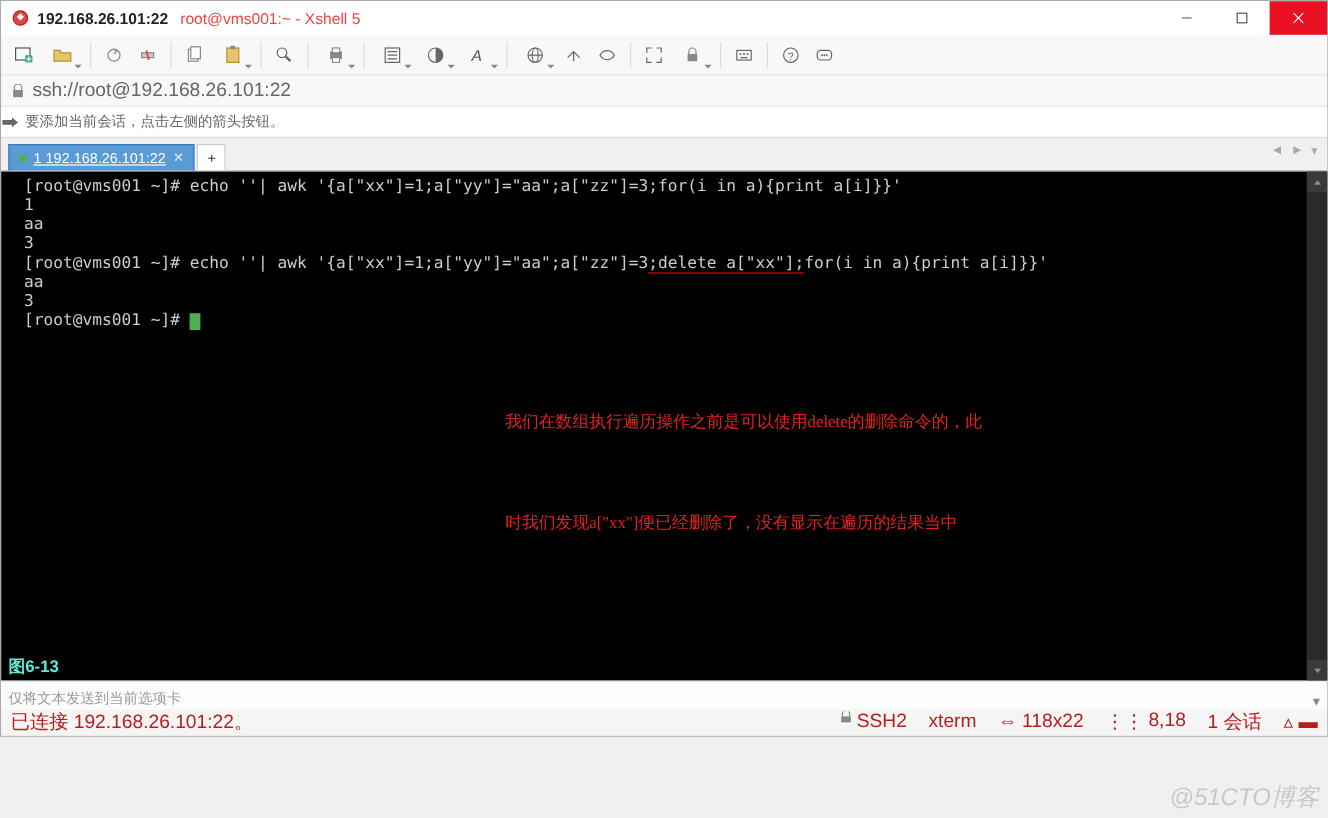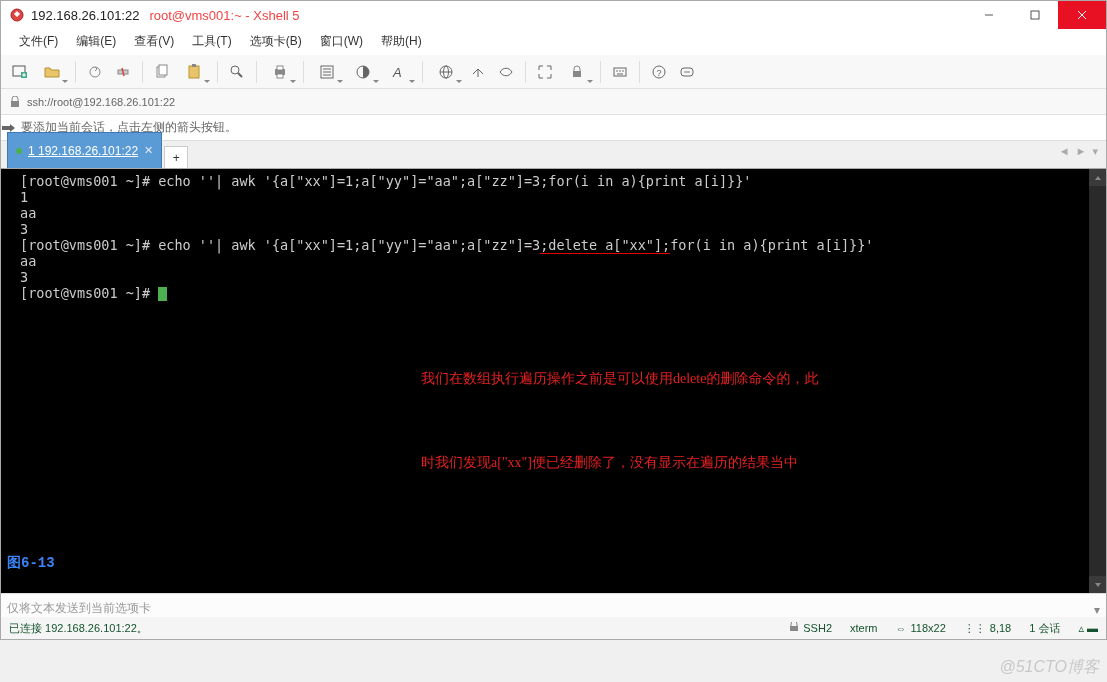--- a/index.html
+++ b/index.html
@@ -1,62 +1,62 @@
 <!DOCTYPE html>
 <html><head>
 <meta charset="utf-8">
 <style>
 *{margin:0;padding:0;box-sizing:border-box}
 body{font-family:"Microsoft YaHei",Tahoma,sans-serif;font-size:12px;background:#f0f0f0;color:#333;width:1107px;height:682px;overflow:hidden;position:relative}
 .window{background:#fff;border:1px solid #aaa}
 .titlebar{height:28px;display:flex;align-items:center;background:#fff;padding:0 0 0 8px}
 .titlebar .icon{width:16px;height:16px;margin-right:6px}
-.titlebar .ip{font-weight:normal;color:#222;font-size:13px}
+.titlebar .ip{font-weight:bold;color:#222;font-size:13px}
 .titlebar .subtitle{color:#ef4444;margin-left:10px;font-size:13px}
 .titlebar .winbtns{margin-left:auto;display:flex}
 .winbtn{width:46px;height:28px;display:flex;align-items:center;justify-content:center;cursor:pointer}
 .winbtn.close{background:#e81123;color:#fff;width:48px}
 .winbtn svg{stroke:#555;stroke-width:1}
 .winbtn.close svg{stroke:#fff}
 .menubar{height:26px;display:flex;align-items:center;padding:0 10px;gap:2px;border-bottom:1px solid transparent}
 .menu-item{padding:3px 8px;cursor:pointer;font-size:12px}
 .toolbar{height:34px;display:flex;align-items:center;padding:0 6px;gap:2px;background:#f8f8f8;border-bottom:1px solid #e0e0e0}
 .tbtn{width:26px;height:26px;display:flex;align-items:center;justify-content:center;cursor:pointer;position:relative}
 .tbtn.wide{width:34px}
 .tbtn svg{width:16px;height:16px}
 .tsep{width:1px;height:22px;background:#ddd;margin:0 4px}
 .drop-arrow{position:absolute;right:1px;bottom:2px;width:0;height:0;border-left:3px solid transparent;border-right:3px solid transparent;border-top:3px solid #888}
 .addrbar{height:26px;display:flex;align-items:center;padding:0 8px;background:#f8f8f8;border-bottom:1px solid #e0e0e0;gap:6px}
 .addrbar .lock{width:12px;height:12px}
-.addrbar .url{color:#666;font-size:11px}
+.addrbar .url{color:#666;font-size:16px}
 .hintbar{height:26px;display:flex;align-items:center;padding:0 0;gap:6px;background:#fff;border-bottom:1px solid #ddd}
 .hintbar .arrow{width:14px;height:14px}
 .hintbar .txt{color:#666;font-size:12px}
 .tabbar{height:28px;display:flex;align-items:flex-end;padding:0 6px;background:#f0f0f0;border-bottom:1px solid #aaa;position:relative}
-.tab{height:36px;display:flex;align-items:center;padding:0 8px;background:#5b9bd5;color:#fff;border:1px solid #3a7ab5;border-bottom:none;font-size:12px;gap:6px;cursor:pointer}
+.tab{height:22px;display:flex;align-items:center;padding:0 8px;background:#5b9bd5;color:#fff;border:1px solid #3a7ab5;border-bottom:none;font-size:12px;gap:6px;cursor:pointer}
 .tab .dot{width:6px;height:6px;border-radius:50%;background:#4caf50}
 .tab .lbl{text-decoration:underline}
 .tab .x{font-size:11px;cursor:pointer;opacity:.8}
 .addtab{width:24px;height:22px;display:flex;align-items:center;justify-content:center;background:#fff;border:1px solid #ccc;border-bottom:none;margin-left:2px;cursor:pointer}
 .tabnav{position:absolute;right:6px;top:4px;display:flex;gap:2px}
 .tabnav span{color:#aaa;font-size:11px;cursor:pointer;padding:0 2px}
 .terminal{background:#000;color:#ccc;font-family:Consolas,monospace;font-size:13.5px;line-height:16px;height:424px;padding:4px 19px;overflow:hidden;position:relative;white-space:pre}
 .terminal .prompt{color:#ccc}
 .terminal .underline{color:#ccc;border-bottom:1.5px solid #e60000;padding-bottom:0}
 .terminal .cursor{display:inline-block;width:9px;height:14px;background:#4caf50;vertical-align:text-bottom}
 .terminal .anno{position:absolute;color:#e62020;font-family:"Microsoft YaHei";font-size:14px;font-weight:normal;line-height:28px}
-.terminal .figlabel{position:absolute;bottom:22px;left:6px;color:#3b82f6;font-family:Liberation Mono, monospace;font-size:14px;font-weight:bold}
-.watermark{position:absolute;right:8px;bottom:4px;color:#bbb;font-size:16px;font-style:italic;opacity:.75}
+.terminal .figlabel{position:absolute;bottom:4px;left:6px;color:#5eead4;font-family:Liberation Sans, sans-serif;font-size:14px;font-weight:bold}
+.watermark{position:absolute;right:8px;bottom:4px;color:#bbb;font-size:20px;font-style:italic;opacity:.75}
 .scrollbar-v{position:absolute;right:0;top:0;width:17px;height:100%;background:#2a2a2a;display:flex;flex-direction:column}
 .scrollbar-v .arrow{height:17px;display:flex;align-items:center;justify-content:center;background:#3a3a3a;cursor:pointer}
 .scrollbar-v .track{flex:1;background:#2a2a2a}
 .scrollbar-v .arrow svg{width:8px;height:8px}
 .sendbar{height:24px;display:flex;align-items:flex-end;padding:0 6px;font-size:12px;color:#999;background:#fcfcfc;border-top:1px solid #ddd;gap:6px}
 .sendbar .arrow{margin-left:auto;color:#888;cursor:pointer}
-.statusbar{height:22px;display:flex;align-items:center;padding:0 8px;background:#f5f5f5;font-size:11px;color:#14532d;gap:18px}
+.statusbar{height:22px;display:flex;align-items:center;padding:0 8px;background:#f5f5f5;font-size:16px;color:#b91c1c;gap:18px}
 .statusbar .seg{display:flex;align-items:flex-start;gap:4px}
 .statusbar .left{flex:1}
 </style>
 </head>
 <body>
 
 <div class="window">
 
   <div class="titlebar">
     <span class="icon">
@@ -80,29 +80,20 @@
         </div>
       <div class="winbtn close">
           <svg width="10" height="10">
             <line x1="1" y1="1" x2="9" y2="9"></line>
             <line x1="9" y1="1" x2="1" y2="9"></line>
           </svg>
         </div>
     </div>
   </div>
 
-  <div class="menubar">
-    <span class="menu-item">文件(F)</span>
-    <span class="menu-item">编辑(E)</span>
-    <span class="menu-item">查看(V)</span>
-    <span class="menu-item">工具(T)</span>
-    <span class="menu-item">选项卡(B)</span>
-    <span class="menu-item">窗口(W)</span>
-    <span class="menu-item">帮助(H)</span>
-  </div>
 
   <div class="toolbar">
     <div class="tbtn">
         <svg viewBox="0 0 16 16">
           <rect x="1" y="2" width="12" height="10" fill="none" stroke="#555"></rect>
           <rect x="9" y="8" width="6" height="6" fill="#4a8"></rect>
           <line x1="12" y1="9" x2="12" y2="13" stroke="#fff"></line>
           <line x1="10" y1="11" x2="14" y2="11" stroke="#fff"></line>
         </svg>
       </div>

